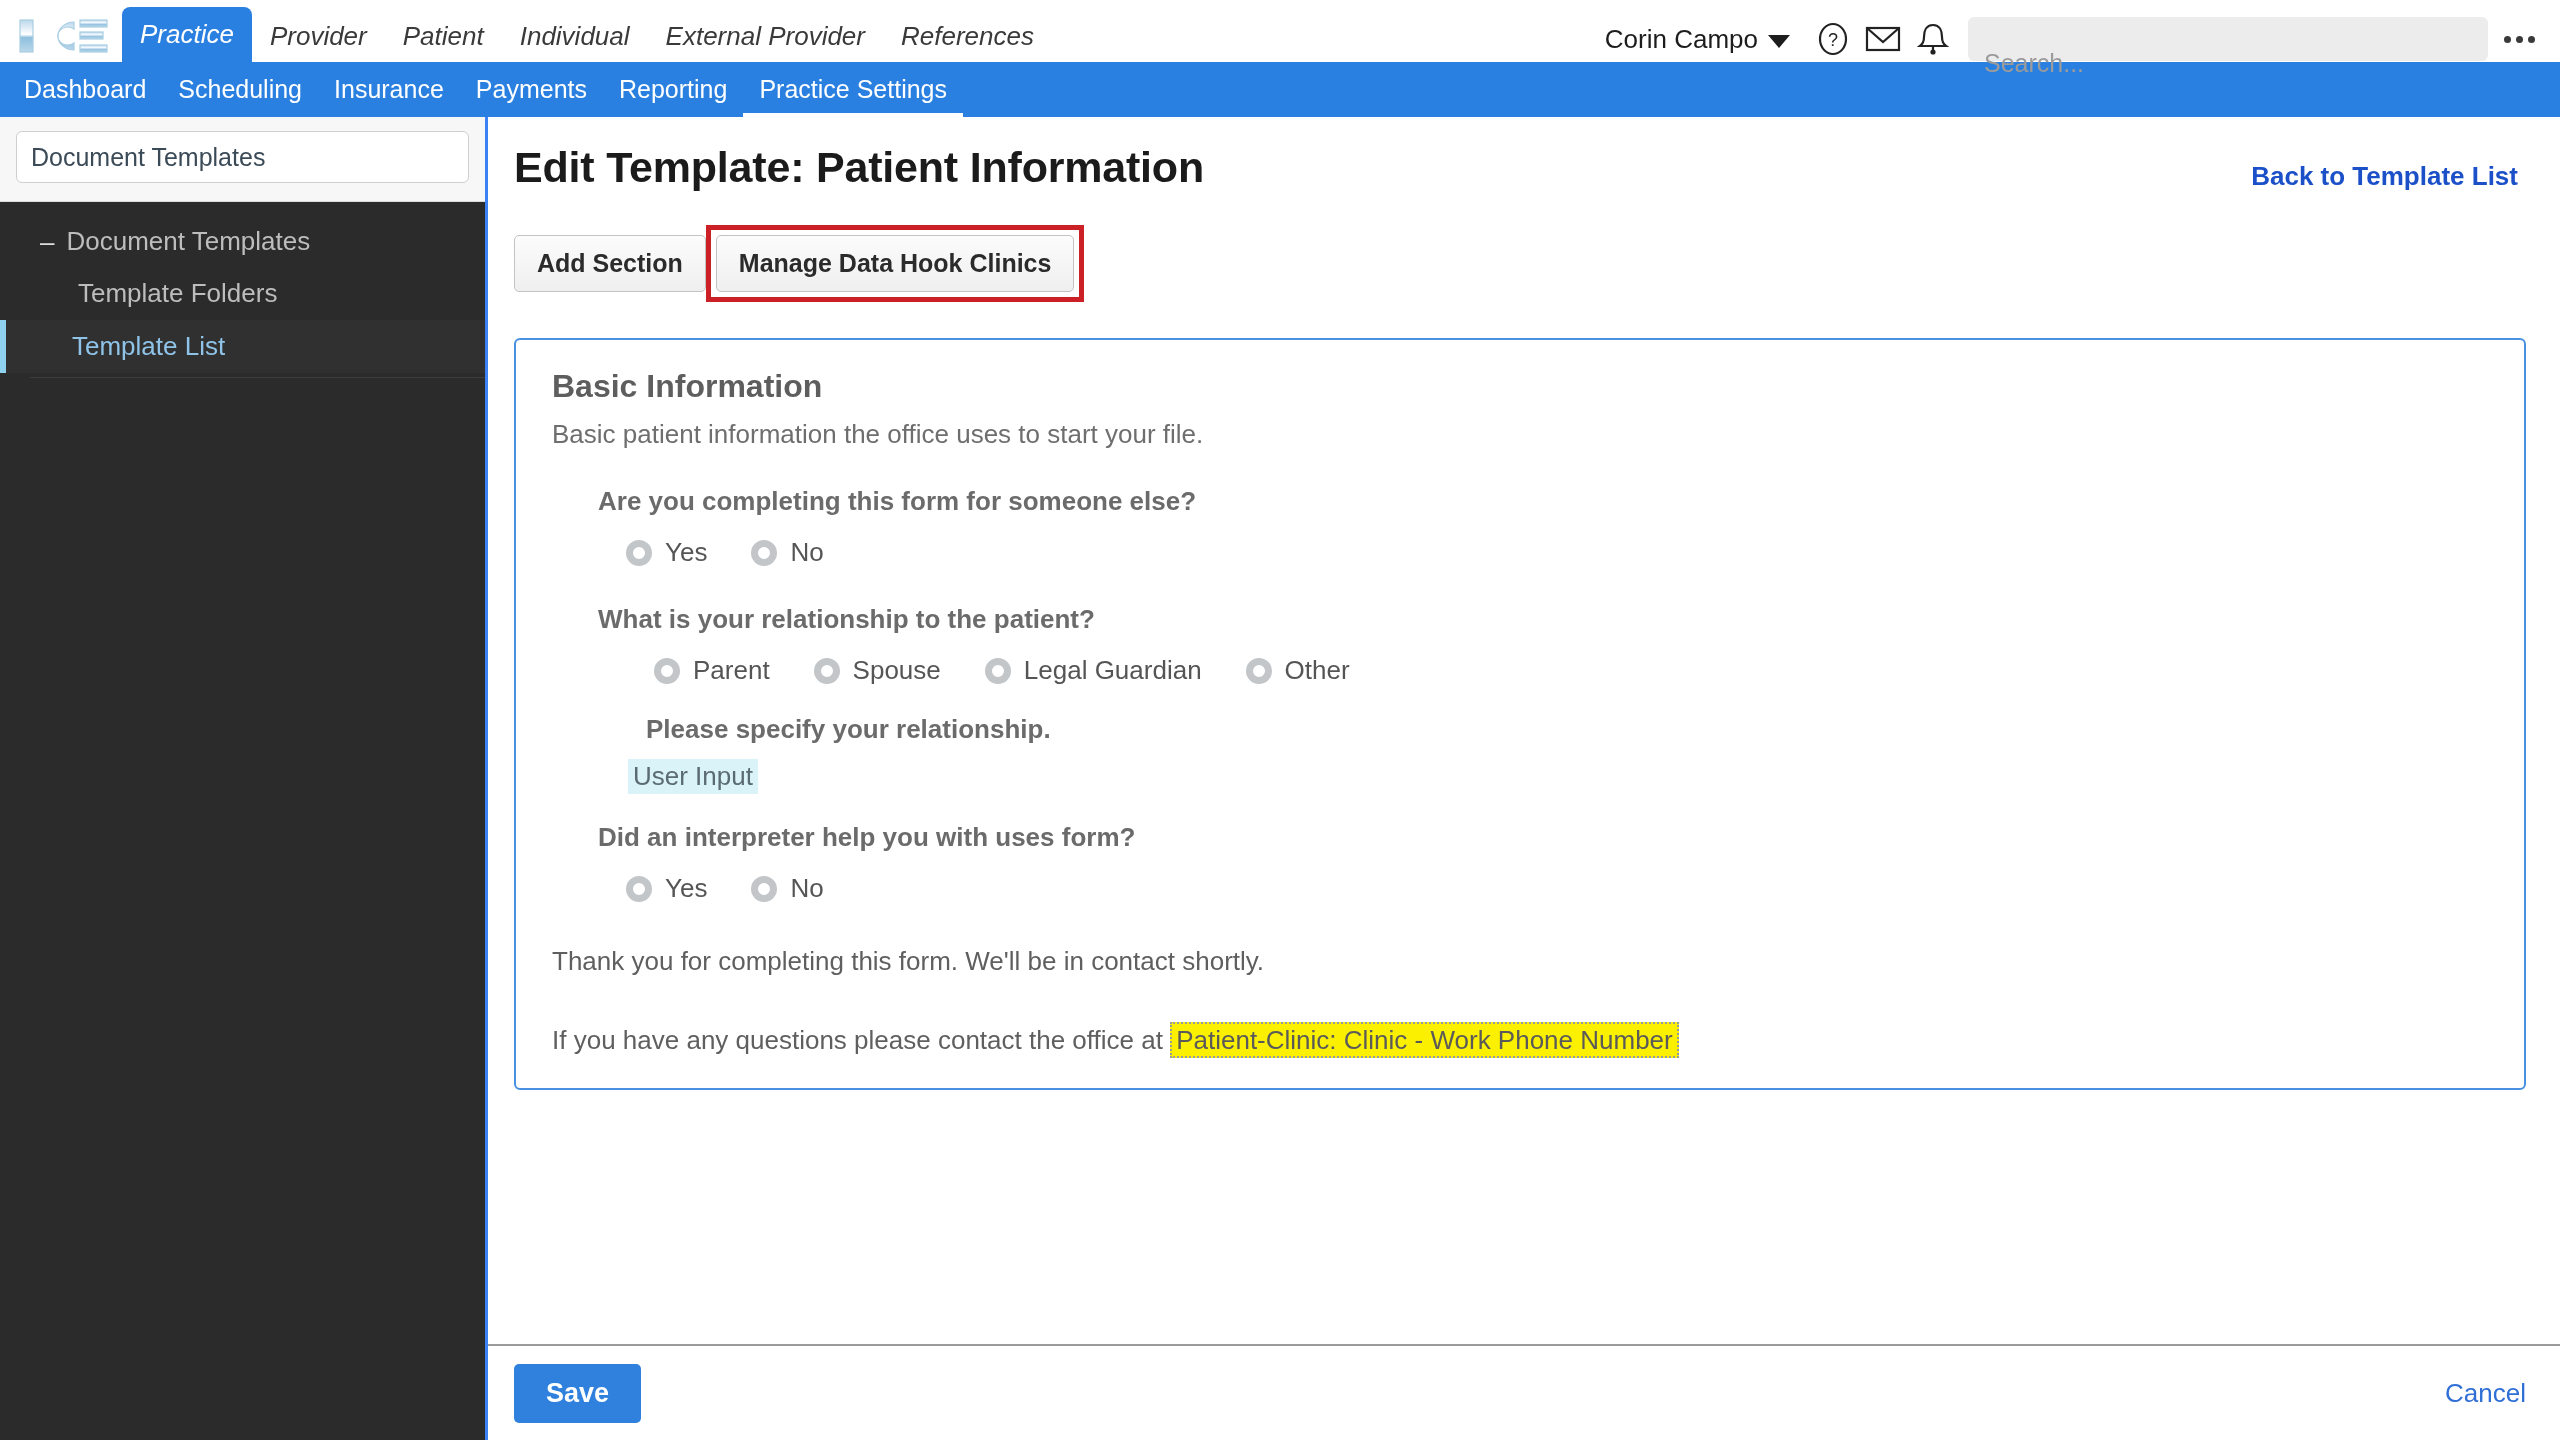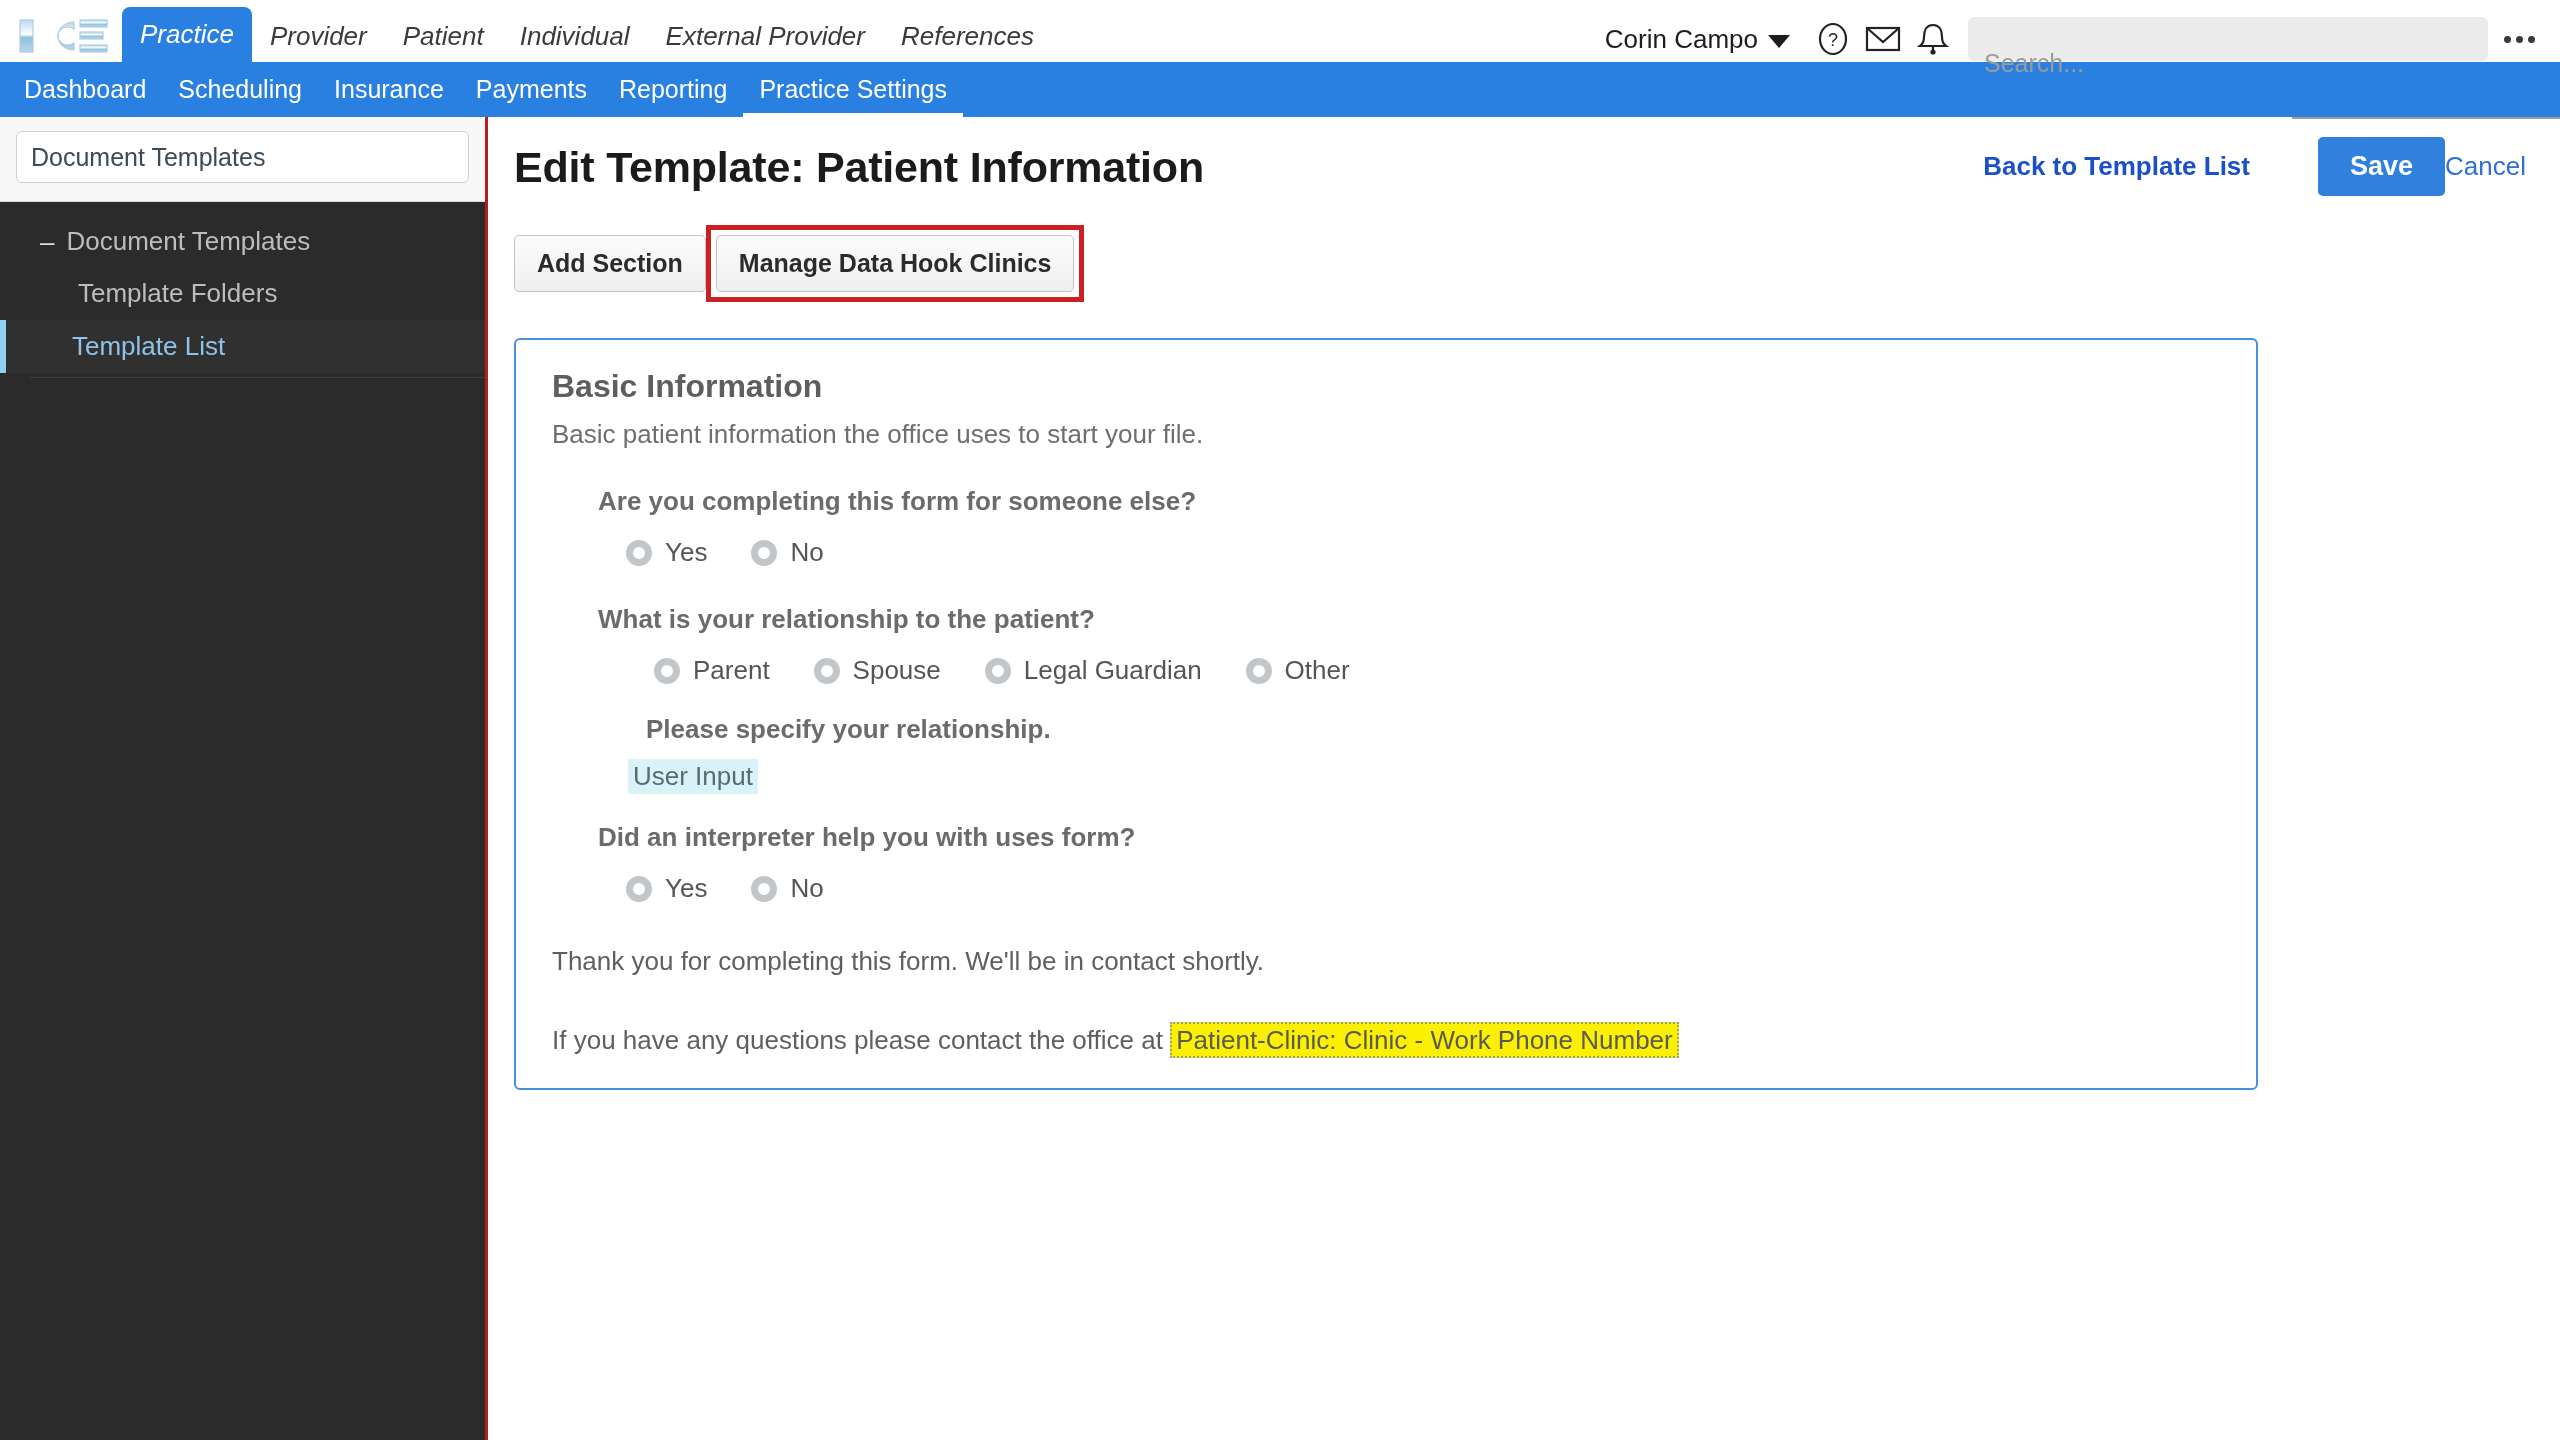--- a/index.html
+++ b/index.html
@@ -153,32 +153,32 @@
     background: #303030;
     border-left: 6px solid #8fd2f0;
     padding-left: 66px;
   }
   .tree-divider { height:1px; background:#3d3d3d; margin: 4px 0 0 30px; }
 
   
   .main {
     flex: 1;
     background: #ffffff;
-    border-left: 3px solid #b91c1c;
+    border-left: 3px solid #3b82f6;
     position: relative;
     display: flex;
-    flex-direction: row;
+    flex-direction: column;
     justify-content: space-between;
   }
   .main-scroll { flex: 1; padding: 26px 34px 0 26px; overflow: hidden; }
 
   .page-head { display: flex; align-items: flex-start; }
   .page-title { font-size: 43px; font-weight: bold; color: #1b1b1b; letter-spacing: -0.2px; }
   .back-link {
-    margin-left: auto; margin-top: 8px;
+    margin-left: auto; margin-top: 18px;
     font-size: 26px; font-weight: bold; color: #1b50c8;
     cursor: pointer; white-space: nowrap;
     padding-right: 8px;
   }
 
   .btnrow { display: flex; align-items: center; margin-top: 33px; gap: 0; }
   .btn {
     background: linear-gradient(#fcfcfc, #efefef);
     border: 1px solid #c3c3c3;
     border-radius: 5px;

